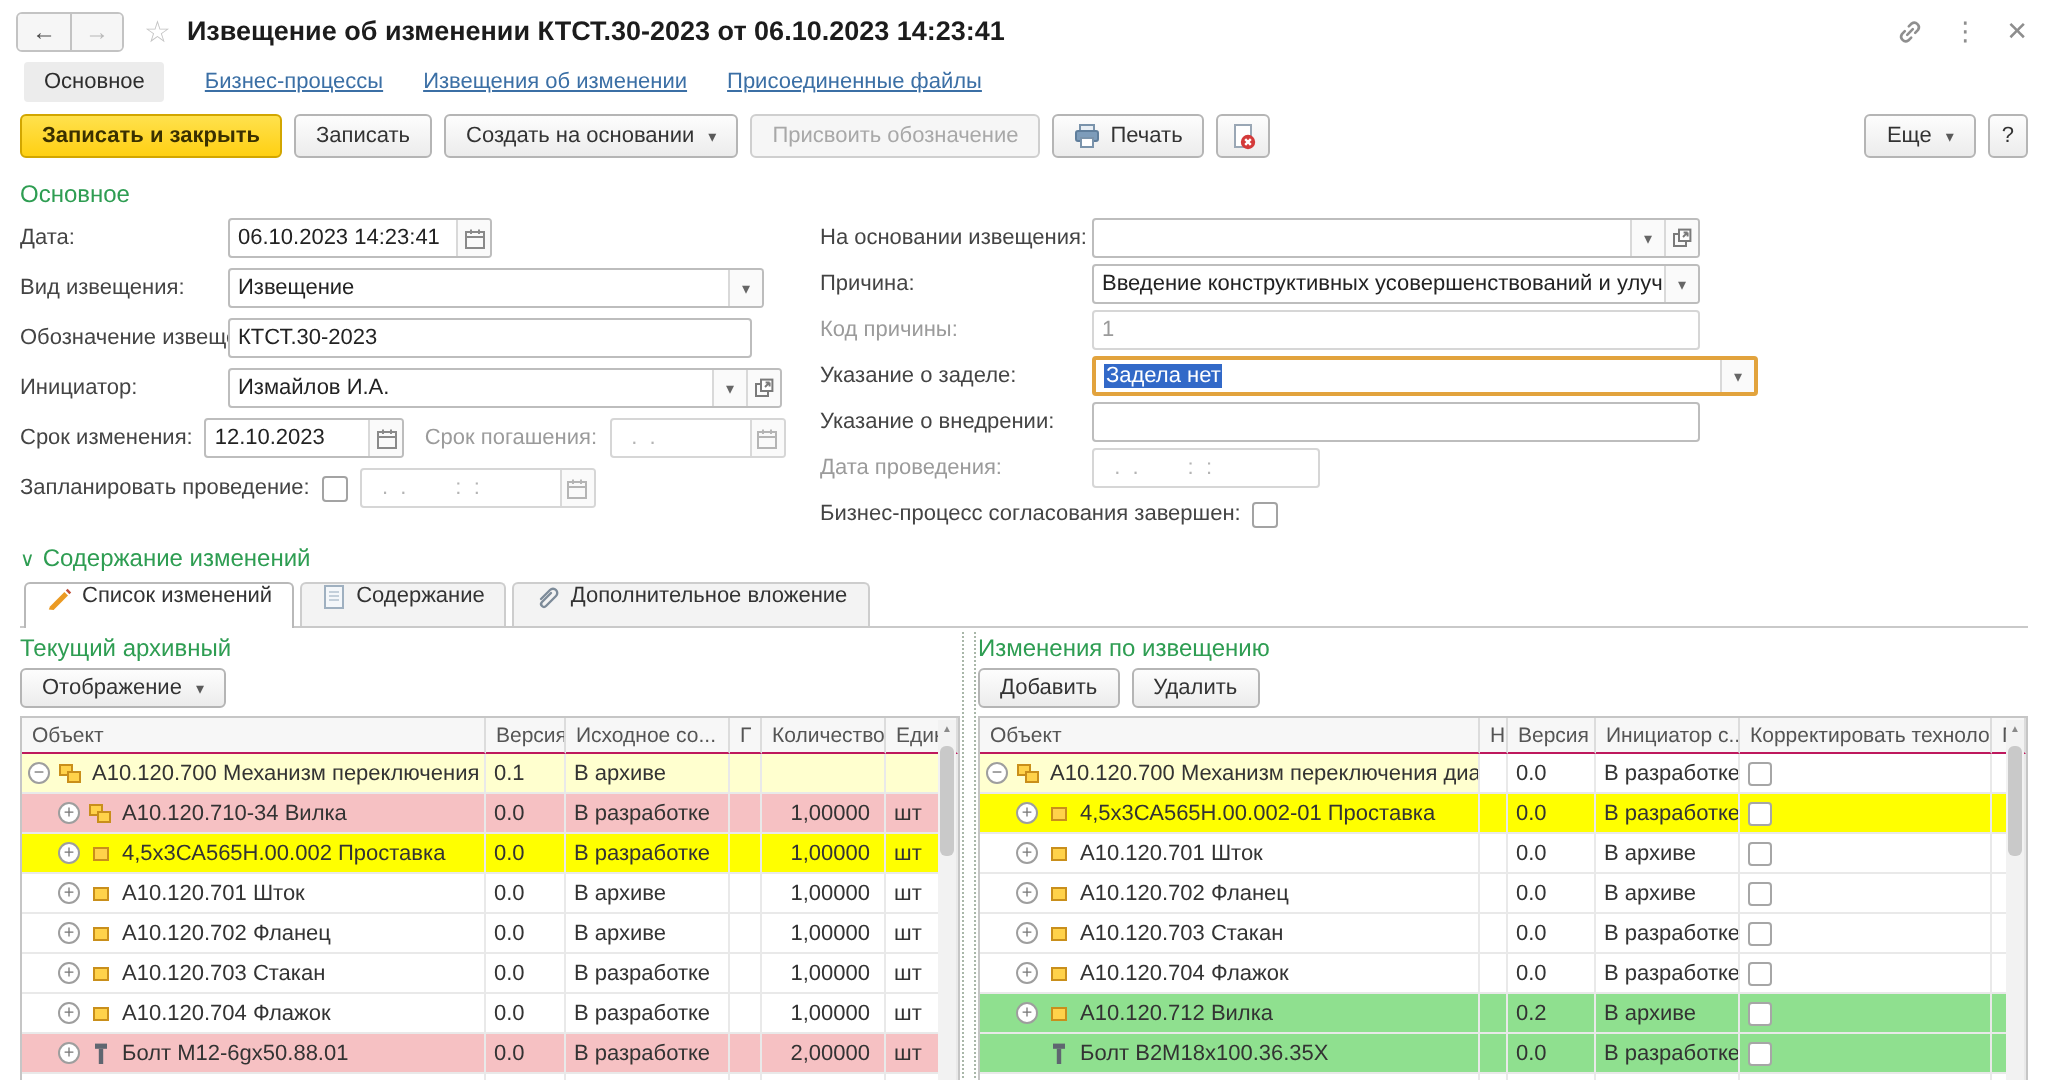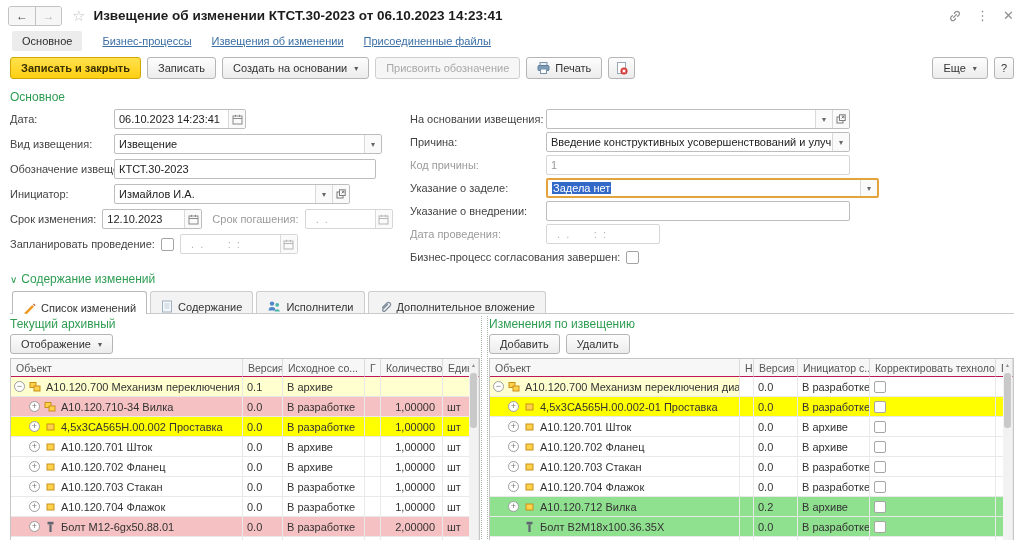--- a/index.html
+++ b/index.html
@@ -54,21 +54,21 @@
   .field.focus { border:2px solid #e2a33d; }
   .selblue { background:#3269c8; color:#fff; padding:0 1px; }
   .fbtn { width:17px; display:flex; align-items:center; justify-content:center; border-left:1px solid #d9d9d9;
           background:#fafafa; color:#666; font-size:8px; flex:none; }
   .cb { width:13px; height:13px; border:1px solid #a3a3a3; border-radius:2px; background:#fff; flex:none; }
   .ml6{margin-left:6px;} .ml10{margin-left:10px;}
 
   
   .content { padding:0 10px; }
   .tabstrip { display:flex; gap:3px; align-items:flex-end; height:23px; border-bottom:1px solid #c9c9c9; padding:0 2px; }
-  .tab { display:inline-flex; align-items:flex-end; gap:5px; height:22px; padding:0 10px;
+  .tab { display:inline-flex; align-items:flex-start; gap:5px; height:22px; padding:0 10px;
          border:1px solid #cdcdcd; border-bottom:none; border-radius:3px 3px 0 0; background:#f3f3f3; color:#333; }
   .tab.active { background:#fff; margin-bottom:-1px; height:23px; border-color:#b9b9b9; }
 
   .panels { display:flex; height:237px; padding-top:2px; }
   .panel.left { width:470px; flex:none; display:flex; flex-direction:column; }
   .splitter { width:7px; flex:none; border-left:1px dotted #a9b7a9; border-right:1px dotted #a9b7a9; margin:0 1px; }
   .panel.right { flex:1; display:flex; flex-direction:column; min-width:0; }
   .ptitle { color:#2e9d52; font-size:12px; margin:1px 0 3px; }
   .ptb { display:flex; gap:6px; margin-bottom:4px; }
   .ptb .btn { height:20px; }
@@ -189,21 +189,21 @@
         </div>
       </div>
       <div class="frow">
         <span class="lbl w">Обозначение извещения:</span>
         <div class="field" style="width:262px">
           <span class="fval">КТСТ.30-2023</span>
         </div>
       </div>
       <div class="frow">
         <span class="lbl w">Инициатор:</span>
-        <div class="field" style="width:236px">
+        <div class="field" style="width:277px">
           <span class="fval">Измайлов И.А.</span>
           <span class="fbtn">▾</span>
           <span class="fbtn">
               <svg width="10" height="10" viewBox="0 0 10 10">
                 <rect x="1" y="3" width="6" height="6" fill="none" stroke="#7a7a7a"></rect>
                 <rect x="3.5" y="0.8" width="5.7" height="5.7" fill="#fff" stroke="#7a7a7a"></rect>
                 <path d="M5.5 4.5 L7.8 2.2 M7.8 2.2 h-2 M7.8 2.2 v2" stroke="#7a7a7a" fill="none"></path>
               </svg>
             </span>
         </div>
@@ -325,31 +325,20 @@
             <rect x="1.5" y="1" width="9" height="11" fill="#f4f7fa" stroke="#9fb0c0"></rect>
             <line x1="3.5" y1="4" x2="8.5" y2="4" stroke="#c3cfda"></line>
             <line x1="3.5" y1="6" x2="8.5" y2="6" stroke="#c3cfda"></line>
             <line x1="3.5" y1="8" x2="8.5" y2="8" stroke="#c3cfda"></line>
           </svg>
         </span>
       <span>Содержание</span>
     </span>
     <span class="tab">
       <span>
-          <svg width="14" height="13" viewBox="0 0 14 13">
-            <circle cx="5" cy="3.6" r="2.2" fill="#4f86c9"></circle>
-            <path d="M1.6 10.5 a3.4 3.4 0 0 1 6.8 0 z" fill="#4f86c9"></path>
-            <circle cx="10.2" cy="4.8" r="1.9" fill="#49b6a8"></circle>
-            <path d="M7.4 11.4 a2.9 2.9 0 0 1 5.6 0 z" fill="#49b6a8"></path>
-          </svg>
-        </span>
-      <span>Исполнители</span>
-    </span>
-    <span class="tab">
-      <span>
           <svg width="13" height="13" viewBox="0 0 13 13">
             <path d="M3.5 7.5 L8 3 a2.1 2.1 0 0 1 3 3 L6 11 a1.4 1.4 0 0 1 -2-2 L8.5 4.5" fill="none" stroke="#7d8b99" stroke-width="1.2" stroke-linecap="round"></path>
           </svg>
         </span>
       <span>Дополнительное вложение</span>
     </span>
   </div>
 
   <div class="panels">
 

